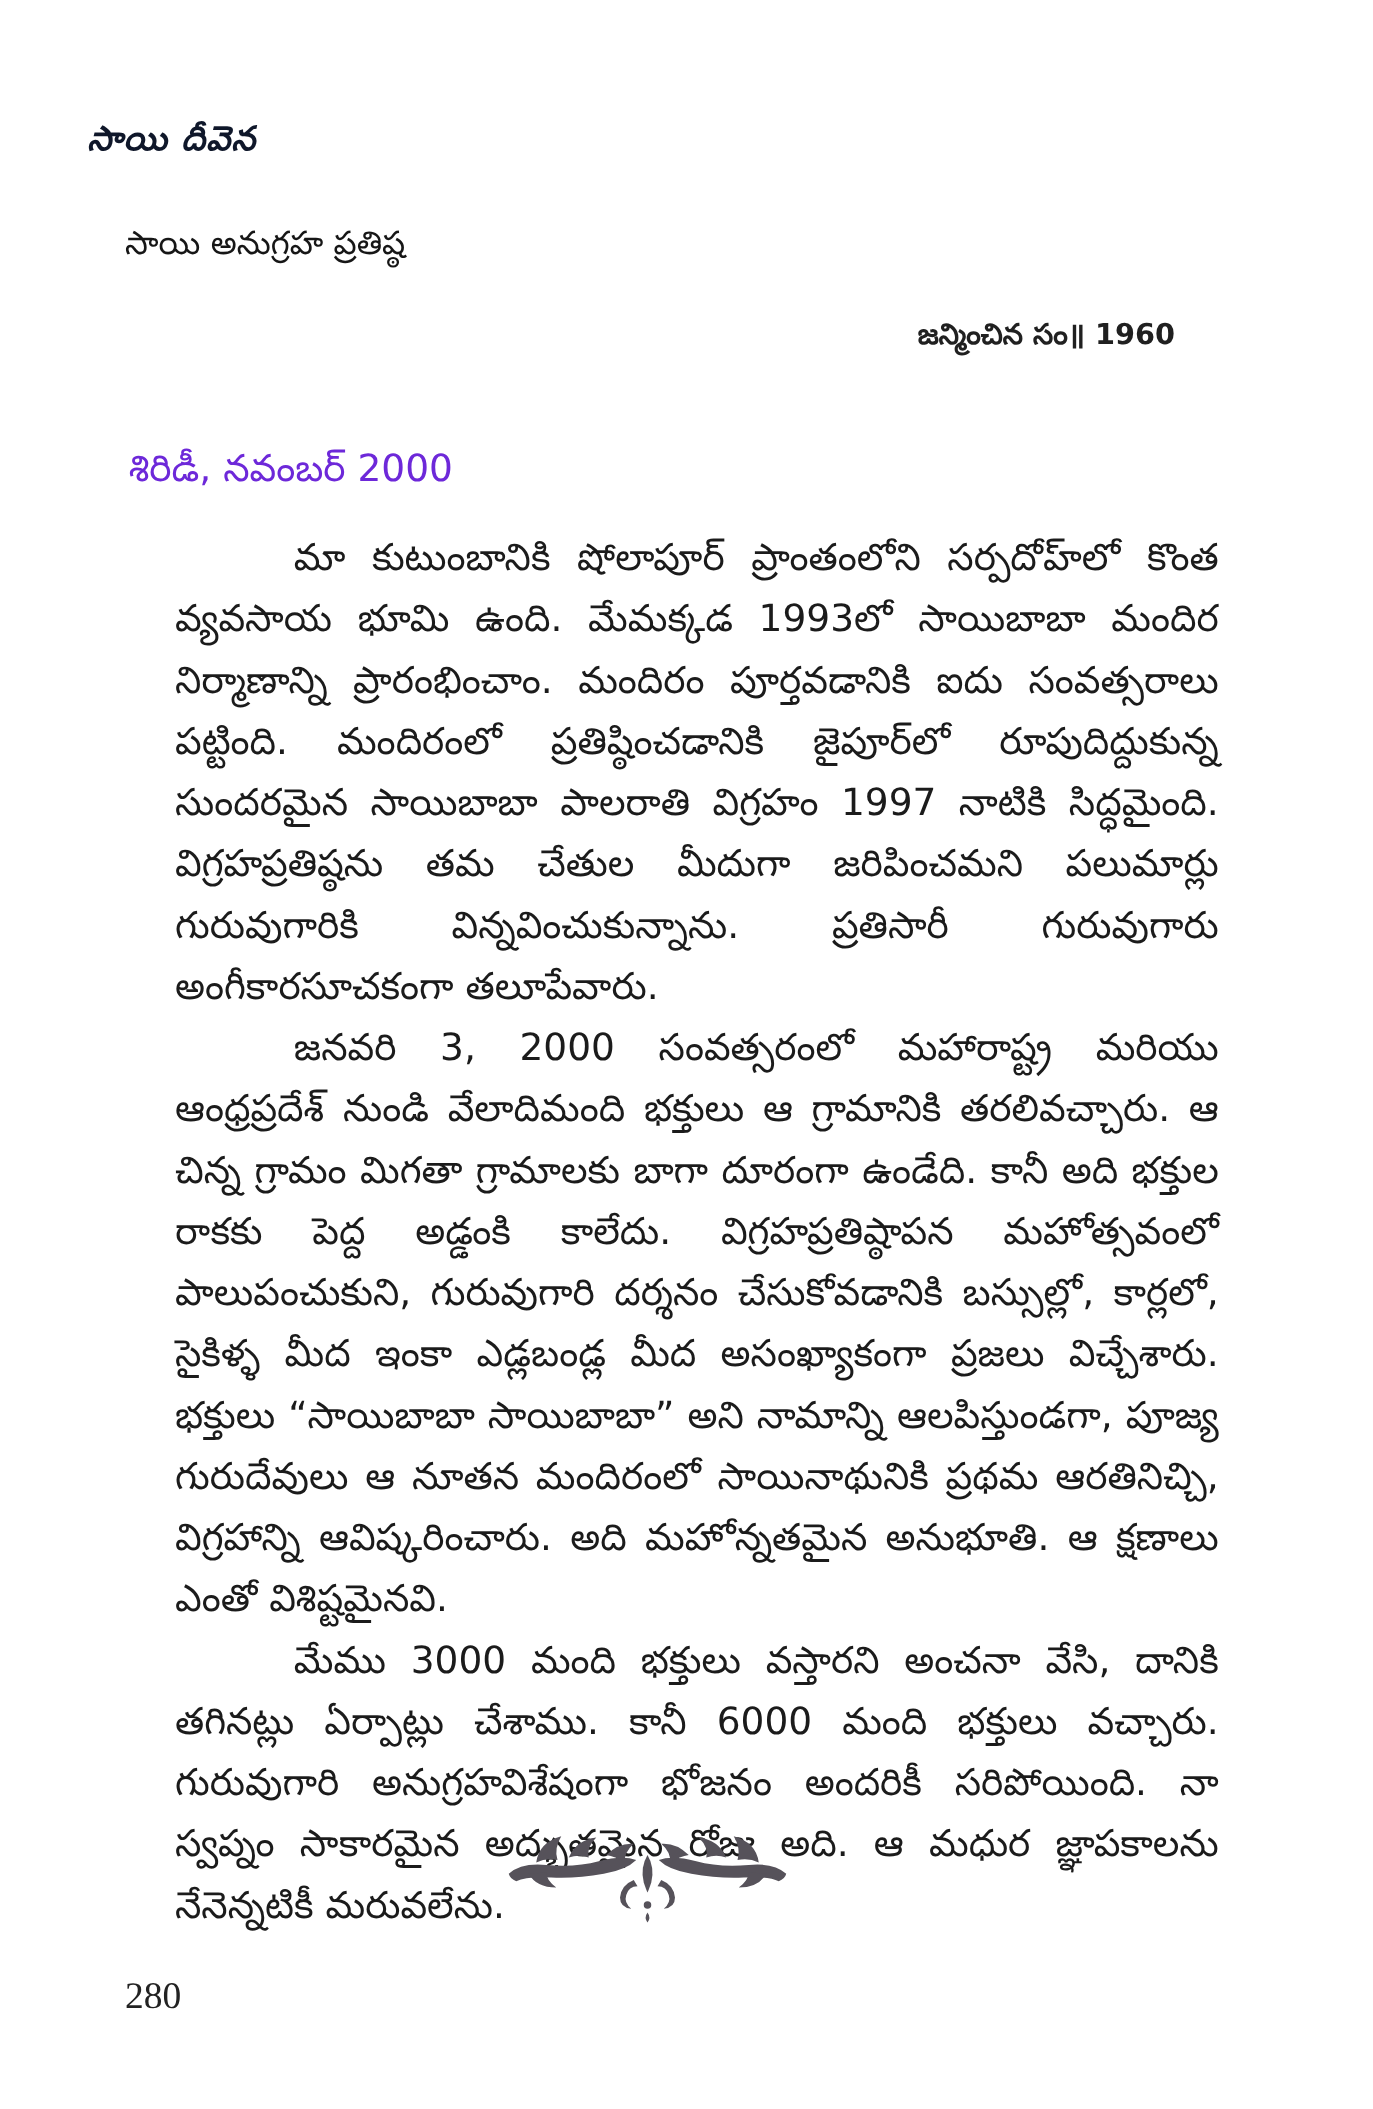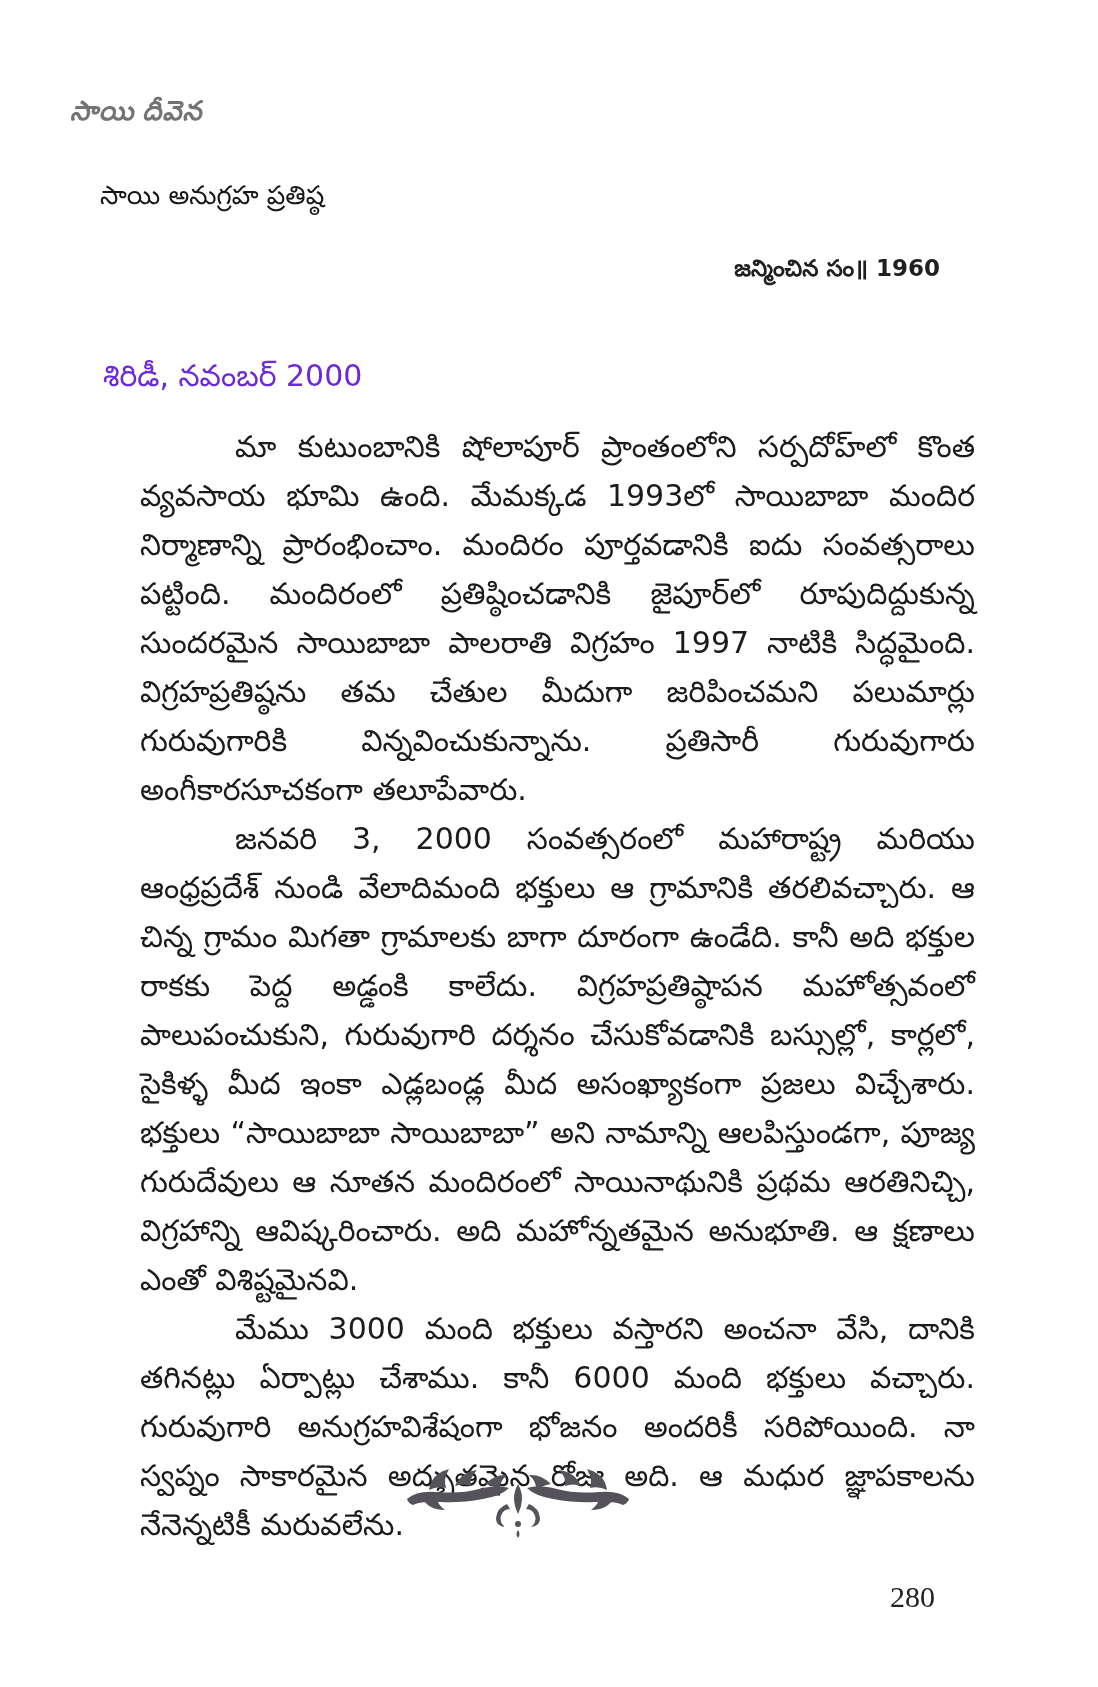--- a/index.html
+++ b/index.html
@@ -13,22 +13,21 @@
     overflow: hidden;
   }
   .running-header {
     position: absolute;
     left: 70px;
     top: 96px;
     font-size: 27px;
     font-style: italic;
     font-weight: 600;
     letter-spacing: 1px;
-    color: #737373;
-    font-family: Liberation Serif, serif;
+    color: #0f172a;
   }
   .article-title {
     position: absolute;
     left: 100px;
     width: 835px;
     top: 180px;
     text-align: left;
     font-size: 26px;
     font-weight: 400;
     color: #161616;
@@ -68,21 +67,21 @@
     width: 835px;
     top: 1462px;
     display: flex;
     justify-content: center;
   }
   .page-number {
     position: absolute;
     left: 100px;
     width: 835px;
     top: 1580px;
-    text-align: right;
+    text-align: left;
     font-family: "Liberation Serif", serif;
     font-size: 30px;
     color: #222222;
   }
 </style>
 </head>
 <body>
 
 <div class="page">
 

